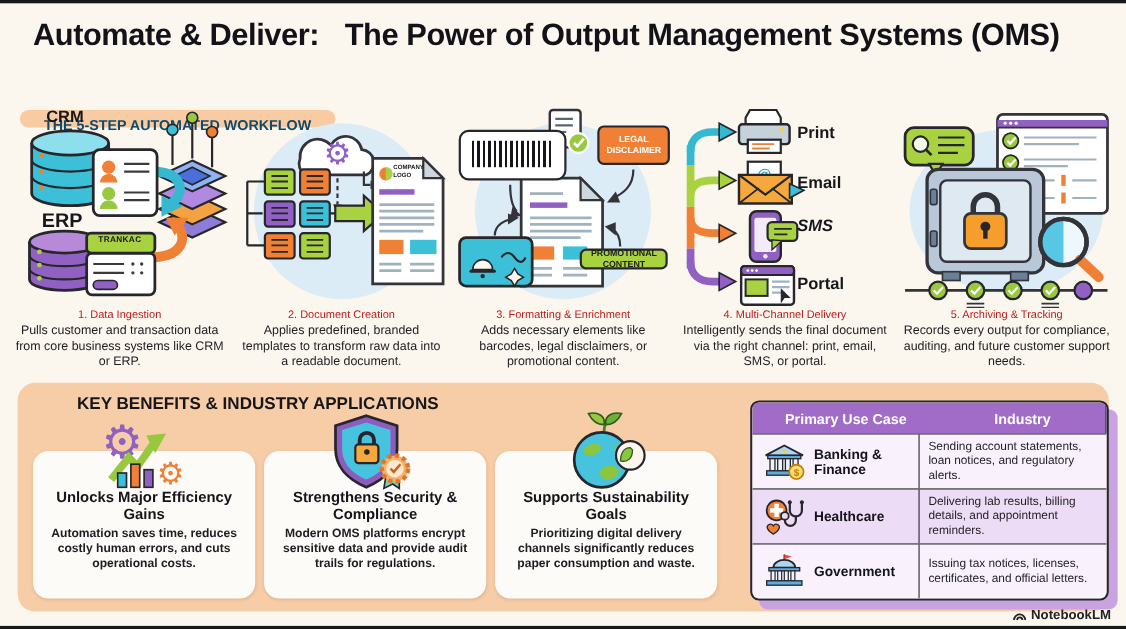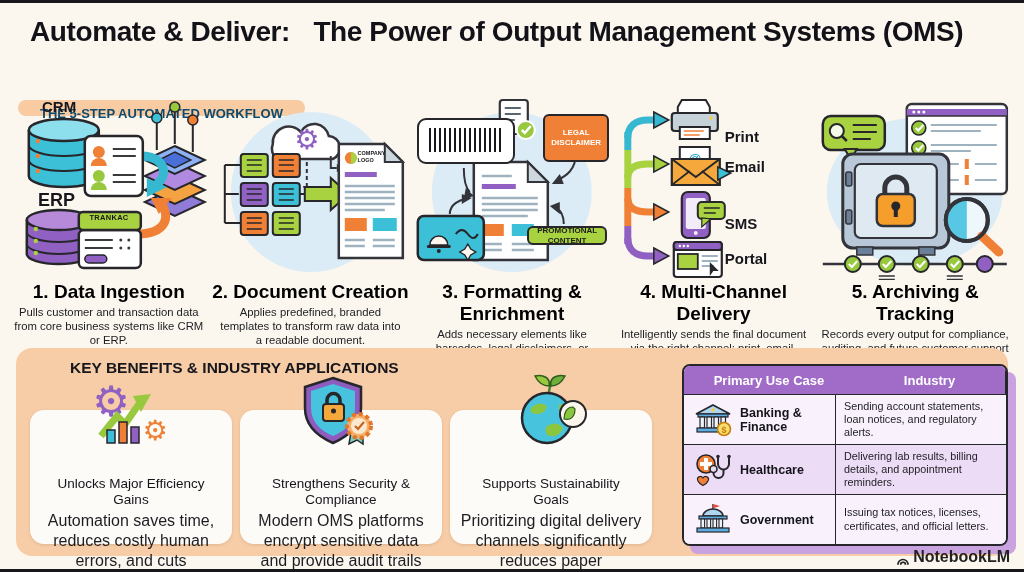--- a/index.html
+++ b/index.html
@@ -14,63 +14,63 @@
   .t-rest { font-weight:700;margin-left:16px; }
 
   .badge { position:absolute; left:18px; top:64px; height:16px; line-height:28px; padding:0 22px;
            background:#f8cba2; border-radius:15px; font-size:13px; font-weight:800; color:#0c4a6e;margin-top:36px; }
 
   .workflow { position:absolute; left:8px; right:8px; top:92px; display:flex; gap:0; }
   .step { flex:1 1 0; min-width:0; text-align:center; }
   .illus { position:relative; height:188px; }
   .illus svg.main { position:absolute; inset:0; width:100%; height:100%; }
   .illus .lbl { position:absolute; font-weight:800; color:#16161c; }
-  .step-title { font-size:19px; font-weight:700; color:#000000; margin-top:1px; }
+  .step-title { font-size:10px; font-weight:400; color:#b91c1c; margin-top:1px; }
   .step-desc { font-size:11.3px; line-height:1.24; color:#1d1d22; padding:2px 6px 0 6px; }
 
   
   .lbl-crm { left:34px; top:6px; font-size:15px; }
   .lbl-erp { left:30px; top:98px; font-size:18px; }
   .lbl-tag { left:70px; top:121px; width:62px; text-align:center; font-size:7.5px; color:#233014; letter-spacing:0.3px; }
   .lbl-doclogo { left:148px; top:58px; width:40px; font-size:5.5px; line-height:1.2; text-align:left; }
   .tagbox { position:absolute; border:2.5px solid #26262b; border-radius:6px; display:flex; align-items:center; justify-content:center;
             text-align:center; font-weight:800; font-size:8px; line-height:1.25; padding:2px; }
-  .tag-legal { left:132px; top:22px; width:66px; height:48px; background:#f08036; color:#fff; }
+  .tag-legal { left:132px; top:22px; width:66px; height:36px; background:#f08036; color:#fff; }
   .tag-promo { left:116px; top:134px; width:80px; height:19px; background:#a8d23f; color:#1c1c1c; }
   .barcode { position:absolute; left:6px; top:26px; width:98px; height:46px; background:#fff; border:2.5px solid #26262b; border-radius:9px; padding:8px 10px; }
   .barcode .bars { height:24px; background:repeating-linear-gradient(90deg, #15151a 0 2px, transparent 2px 5px); }
   .ch-lbl { left:112px; font-size:15px; }
 
   
   .benefits { position:absolute; left:16px; right:16px; top:348px; height:208px; background:#f6cda7; border-radius:16px; }
   .benefits-heading { position:absolute; left:18px; top:11px; font-size:15.5px; font-weight:800; color:#16161c;margin-left:36px; }
   .bcard { position:absolute; top:62px; width:202px; height:134px; background:#fdfbf8; border-radius:14px;
            box-shadow:0 1px 3px rgba(120,80,40,.18); text-align:center; }
   .bcard .card-icon { position:absolute; top:-36px; left:50%; transform:translateX(-50%); width:100px; height:72px; }
-  .bcard .card-title { margin-top:66px; font-size:13.5px; font-weight:400; line-height:1.18; color:#14141a; padding:0 14px; }
-  .bcard .card-desc { margin-top:3px; font-size:16px; line-height:1.25; color:#1d1d22; padding:0 10px; }
+  .bcard .card-title { margin-top:34px; font-size:13.5px; font-weight:700; line-height:1.18; color:#14141a; padding:0 14px; }
+  .bcard .card-desc { margin-top:3px; font-size:11px; line-height:1.25; color:#1d1d22; padding:0 10px;font-weight:bold; }
 
   
   .itable { position:absolute; left:666px; top:16px; width:326px; height:182px; background:#fff;
             border:2px solid #26262b; border-radius:8px; overflow:hidden; display:flex; flex-direction:column;
             box-shadow:8px 8px 0 0 #c9a2e0; }
   .thead { display:flex; height:28px; background:#a06cc8; flex:0 0 auto; }
   .th { color:#fff; font-weight:800; font-size:13px; display:flex; align-items:center; justify-content:center; }
   .th-ind { width:152px; border-right:1.5px solid #26262b; }
   .th-use { flex:1; }
   .trow { display:flex; flex:1; border-top:1.5px solid #26262b; }
   .trow.alt { background:#eddcf5; }
   .trow.lite { background:#f9f2fc; }
   .td-ind { width:152px; border-right:1.5px solid #26262b; display:flex; align-items:center; gap:7px; padding-left:9px; }
   .td-ind .iname { font-weight:800; font-size:12.5px; line-height:1.12; color:#14141a; }
   .ticon { width:40px; height:34px; flex:0 0 auto; }
   .td-use { flex:1; font-size:10.8px; line-height:1.22; color:#1d1d22; display:flex; align-items:center; padding:3px 8px; }
 
-  .footer { position:absolute; right:14px; bottom:6px; display:flex; align-items:flex-end; gap:4px;
-            font-size:16px; font-weight:600; color:#222; }
+  .footer { position:absolute; right:14px; bottom:6px; display:flex; align-items:center; gap:4px;
+            font-size:12px; font-weight:600; color:#222; }
   .gear-text { font-family:"DejaVu Sans", sans-serif; }
 </style>
 </head>
 <body>
 
 <div class="canvas">
   <div class="edge-bar top"></div>
   <div class="edge-bar bottom"></div>
 
   <div class="title"><span class="t-strong">Automate &amp; Deliver:</span><span class="t-rest"> The Power of Output Management Systems (OMS)</span></div>
@@ -260,23 +260,23 @@
             <path d="M60 153 v-0.5" stroke="none"></path>
             <rect x="60" y="150" width="48" height="8" rx="3" fill="#9061c2" stroke="#26262b" stroke-width="2"></rect>
             <circle cx="66" cy="154" r="1.2" fill="#fff"></circle>
               <circle cx="70" cy="154" r="1.2" fill="#fff"></circle>
               <circle cx="74" cy="154" r="1.2" fill="#fff"></circle>
             <rect x="64" y="162" width="20" height="15" fill="#a8d23f" stroke="#26262b" stroke-width="1.8"></rect>
             <path d="M88 164 h16 M88 169 h16 M88 174 h12" stroke="#9fb2bf" stroke-width="2" fill="none"></path>
             <path d="M96 170 l9 9 h-5.5 l-3.5 5 z" fill="#26262b"></path>
           </g>
         </svg>
-        <div class="lbl ch-lbl" style="top:20px;margin-top:16px;">Print</div>
+        <div class="lbl ch-lbl" style="top:20px;">Print</div>
         <div class="lbl ch-lbl" style="top:66px;">Email</div>
-        <div class="lbl ch-lbl" style="top:123px;">SMS</div>
+        <div class="lbl ch-lbl" style="top:105px;font-style:italic;">SMS</div>
         <div class="lbl ch-lbl" style="top:158px;">Portal</div>
       </div>
       <div class="step-title">4. Multi-Channel Delivery</div>
       <div class="step-desc">Intelligently sends the final document via the right channel: print, email, SMS, or portal.</div>
     </div>
 
     <div class="step">
       <div class="illus">
         <svg class="main" viewBox="0 0 200 188">
           <ellipse cx="100" cy="100" rx="88" ry="74" fill="#dcecf6"></ellipse>

